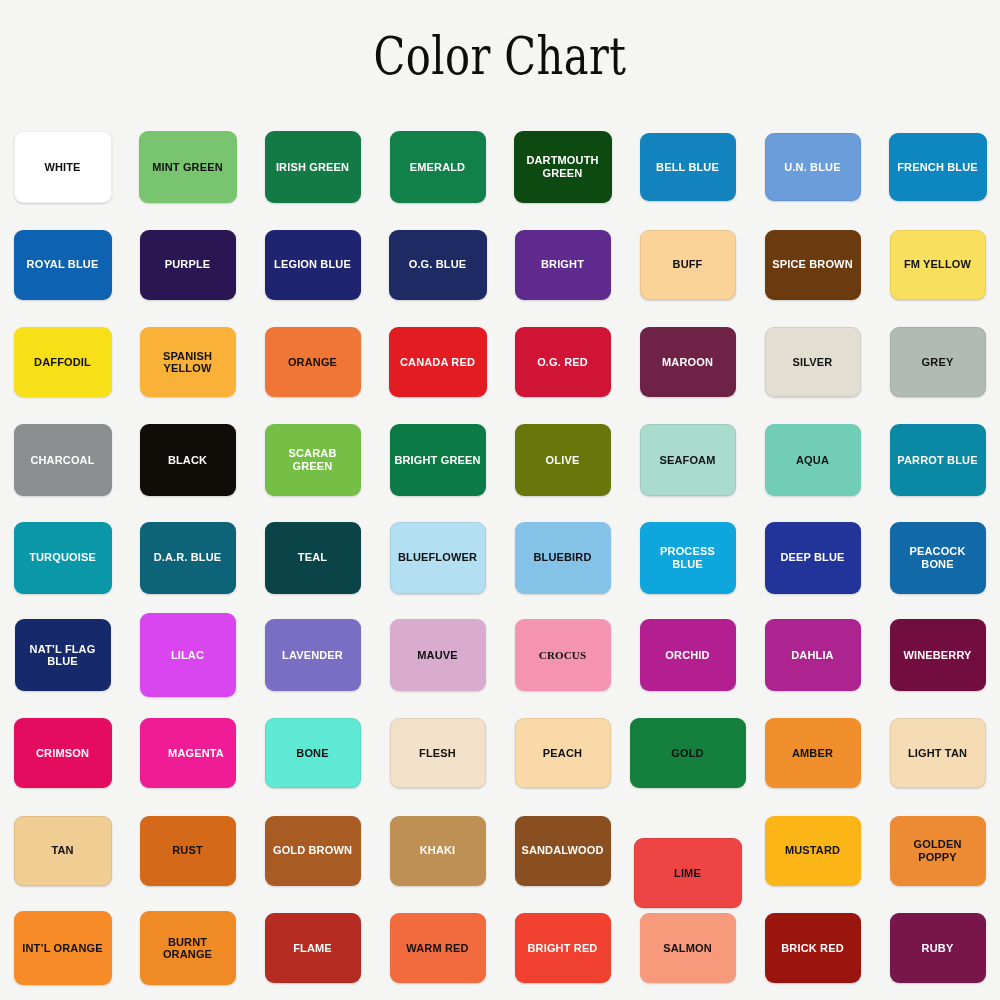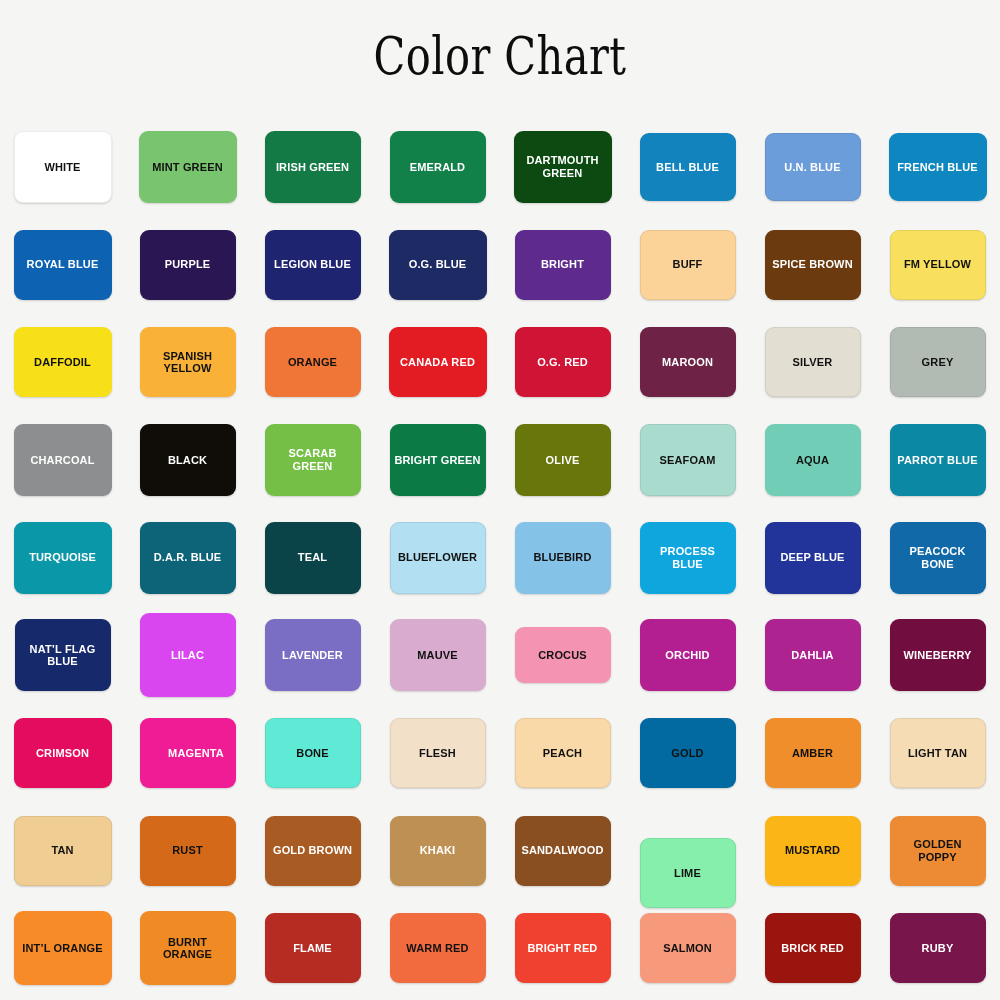--- a/index.html
+++ b/index.html
@@ -299,21 +299,21 @@
         <div class="swatch" style="width: 96px; height: 72px; background: rgb(122, 109, 196);">
           <div class="label" style="color: rgb(255, 255, 255); max-width: 88px;">LAVENDER</div>
         </div>
       </div>
       <div class="cell">
         <div class="swatch" style="width: 96px; height: 72px; background: rgb(216, 171, 207);">
           <div class="label" style="color: rgb(17, 17, 17); max-width: 88px;">MAUVE</div>
         </div>
       </div>
       <div class="cell">
-        <div class="swatch" style="width: 96px; height: 56px; background: rgb(245, 147, 178);">
+        <div class="swatch" style="width: 96px; height: 72px; background: rgb(245, 147, 178); font-family: Liberation Serif, serif;">
           <div class="label" style="color: rgb(17, 17, 17); max-width: 88px;">CROCUS</div>
         </div>
       </div>
       <div class="cell">
         <div class="swatch" style="width: 96px; height: 72px; background: rgb(179, 31, 145);">
           <div class="label" style="color: rgb(255, 255, 255); max-width: 88px;">ORCHID</div>
         </div>
       </div>
       <div class="cell">
         <div class="swatch" style="width: 96px; height: 72px; background: rgb(173, 35, 144);">
@@ -344,21 +344,21 @@
         <div class="swatch outlined" style="width: 96px; height: 70px; background: rgb(243, 224, 201);">
           <div class="label" style="color: rgb(17, 17, 17); max-width: 88px;">FLESH</div>
         </div>
       </div>
       <div class="cell">
         <div class="swatch outlined" style="width: 96px; height: 70px; background: rgb(250, 217, 168);">
           <div class="label" style="color: rgb(17, 17, 17); max-width: 88px;">PEACH</div>
         </div>
       </div>
       <div class="cell">
-        <div class="swatch" style="width: 96px; height: 70px; background: #0369a1;">
+        <div class="swatch" style="width: 116px; height: 70px; background: #15803d;">
           <div class="label" style="color: rgb(17, 17, 17); max-width: 88px;">GOLD</div>
         </div>
       </div>
       <div class="cell">
         <div class="swatch" style="width: 96px; height: 70px; background: rgb(239, 142, 43);">
           <div class="label" style="color: rgb(17, 17, 17); max-width: 88px;">AMBER</div>
         </div>
       </div>
       <div class="cell">
         <div class="swatch outlined" style="width: 96px; height: 70px; background: rgb(246, 220, 180);">
@@ -384,21 +384,21 @@
         <div class="swatch" style="width: 96px; height: 70px; background: rgb(191, 144, 83);">
           <div class="label" style="color: rgb(255, 255, 255); max-width: 88px;">KHAKI</div>
         </div>
       </div>
       <div class="cell">
         <div class="swatch" style="width: 96px; height: 70px; background: rgb(138, 79, 33);">
           <div class="label" style="color: rgb(255, 255, 255); max-width: 88px;">SANDALWOOD</div>
         </div>
       </div>
       <div class="cell">
-        <div class="swatch outlined" style="width: 96px; height: 70px; background: #86efac; margin-top: 45px;">
+        <div class="swatch outlined" style="width: 108px; height: 70px; background: #ef4444; margin-top: 45px;">
           <div class="label" style="color: rgb(17, 17, 17); max-width: 88px;">LIME</div>
         </div>
       </div>
       <div class="cell">
         <div class="swatch" style="width: 96px; height: 70px; background: rgb(251, 181, 22);">
           <div class="label" style="color: rgb(17, 17, 17); max-width: 88px;">MUSTARD</div>
         </div>
       </div>
       <div class="cell">
         <div class="swatch" style="width: 96px; height: 70px; background: rgb(236, 139, 51);">

